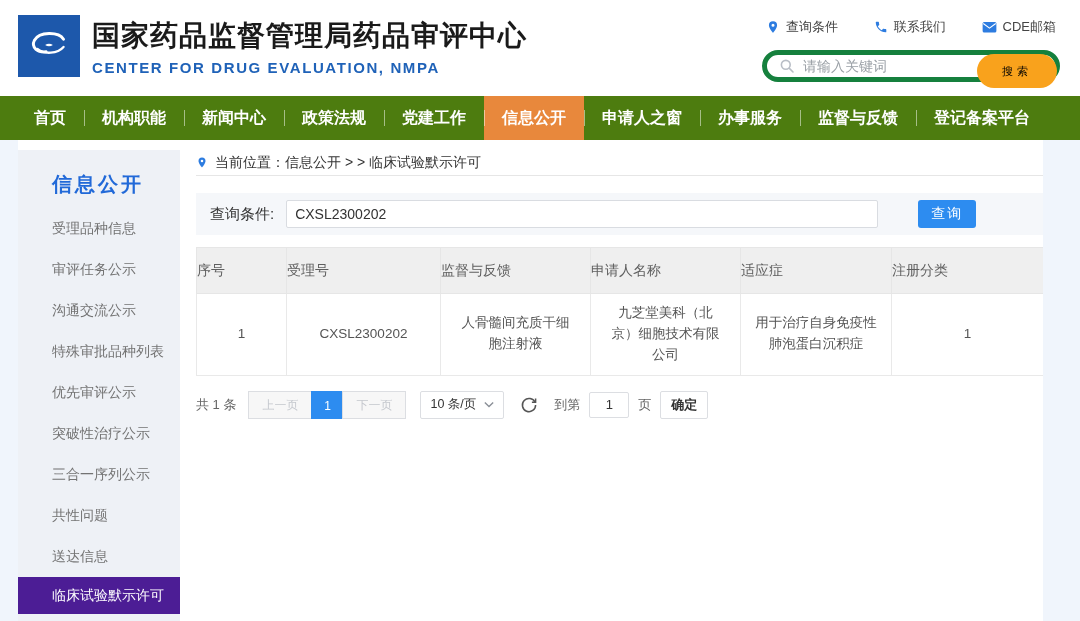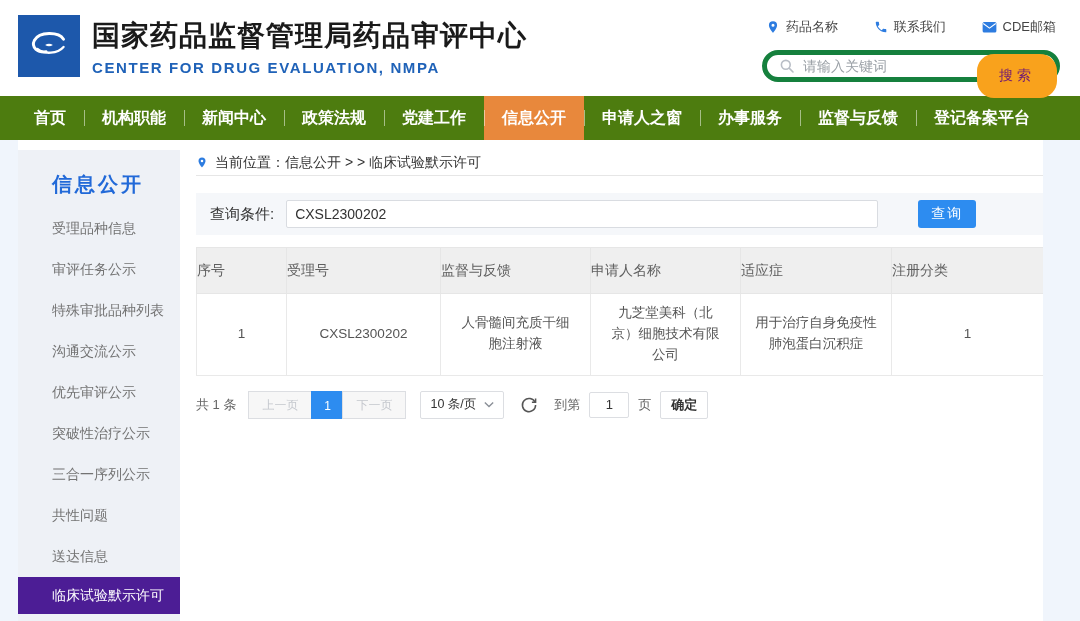--- a/index.html
+++ b/index.html
@@ -17,21 +17,21 @@
   .title-block { margin-left:12px; margin-top:19px; }
   .site-title { font-size:28px; font-weight:bold; color:#1a1a1a; letter-spacing:1px; line-height:1.2; }
   .site-subtitle { font-size:15px; font-weight:bold; color:#1f62b8; letter-spacing:1.6px; margin-top:6px; }
   .header-right { margin-left:auto; width:298px; margin-top:18px; }
   .top-links { display:flex; justify-content:space-between; align-items:center; padding:0 4px; }
   .top-link { display:flex; align-items:center; gap:6px; font-size:13px; color:#444; cursor:pointer; }
   .top-link svg { display:block; }
   .search-bar { position:relative; margin-top:14px; height:32px; border:5px solid #15803d; border-radius:16px; background:#fff; display:flex; align-items:center; padding-left:12px; }
   .search-bar input { border:none; outline:none; background:transparent; font-size:14px; color:#333; width:170px; margin-left:8px; font-family:inherit; }
   .search-bar input::placeholder { color:#9aa0a6; }
-  .search-btn { position:absolute; right:-2px; top:-1px; height:44px; width:80px; border:none; border-radius:17px; background:#f9a21c; color:#701a75; font-size:14px; letter-spacing:4px; cursor:pointer; font-family:inherit; }
+  .search-btn { position:absolute; right:-2px; top:-1px; height:34px; width:80px; border:none; border-radius:17px; background:#f9a21c; color:#000000; font-size:11px; letter-spacing:4px; cursor:pointer; font-family:inherit; }
 
   
   .nav { height:44px; background:#4d7c0f; display:flex; align-items:stretch; padding-left:16px; }
   .nav-item { position:relative; padding:0 18px; line-height:44px; color:#fff; font-size:16px; font-weight:bold; cursor:pointer; white-space:nowrap; }
   .nav-item + .nav-item::before { content:""; position:absolute; left:0; top:14px; width:1px; height:16px; background:rgba(255,255,255,.5); }
   .nav-item.active { background:#e8883c; }
 
   
   .content-wrap { flex:1; display:flex; background:#fff; }
   .side-strip { width:18px; background:#f0f5fc; }
@@ -87,21 +87,21 @@
     <div class="title-block">
       <div class="site-title">国家药品监督管理局药品审评中心</div>
       <div class="site-subtitle">CENTER FOR DRUG EVALUATION, NMPA</div>
     </div>
     <div class="header-right">
       <div class="top-links">
         <div class="top-link">
           <svg width="14" height="14" viewBox="0 0 24 24">
               <path d="M12 2a7 7 0 0 0-7 7c0 5.2 7 13 7 13s7-7.8 7-13a7 7 0 0 0-7-7zm0 9.6A2.6 2.6 0 1 1 12 6.4a2.6 2.6 0 0 1 0 5.2z" fill="#2d7ce0"></path>
             </svg>
-          <span>药品名称</span>
+          <span>查询条件</span>
         </div>
         <div class="top-link">
           <svg width="14" height="14" viewBox="0 0 24 24">
               <path d="M6.6 10.8c1.5 2.9 3.8 5.2 6.7 6.7l2.2-2.3c.3-.3.7-.4 1-.2 1.1.4 2.4.6 3.6.6.6 0 1 .4 1 1V20c0 .6-.4 1-1 1C10.7 21 3 13.3 3 4c0-.6.4-1 1-1h3.4c.6 0 1 .4 1 1 0 1.3.2 2.5.6 3.6.1.4 0 .7-.2 1l-2.2 2.2z" fill="#2d7ce0"></path>
             </svg>
           <span>联系我们</span>
         </div>
         <div class="top-link">
           <svg width="15" height="13" viewBox="0 0 24 20">
               <rect x="1" y="1" width="22" height="17" rx="2.5" fill="#2d7ce0"></rect>
@@ -135,22 +135,22 @@
   </div>
 
   <div class="content-wrap">
     <div class="side-strip"></div>
     <div class="container">
 
       <div class="sidebar">
         <div class="sidebar-title">信息公开</div>
         <div class="sidebar-item">受理品种信息</div>
         <div class="sidebar-item">审评任务公示</div>
+        <div class="sidebar-item">沟通交流公示</div>
         <div class="sidebar-item">特殊审批品种列表</div>
-        <div class="sidebar-item">沟通交流公示</div>
         <div class="sidebar-item">优先审评公示</div>
         <div class="sidebar-item">突破性治疗公示</div>
         <div class="sidebar-item">三合一序列公示</div>
         <div class="sidebar-item">共性问题</div>
         <div class="sidebar-item">送达信息</div>
         <div class="sidebar-item active">临床试验默示许可</div>
       </div>
 
       <div class="main">
         <div class="breadcrumb">

